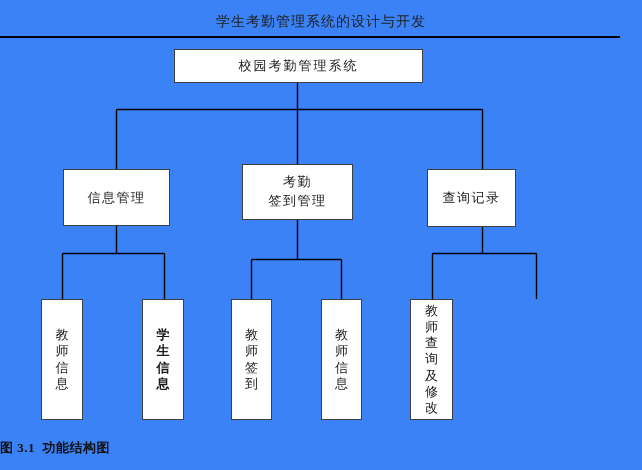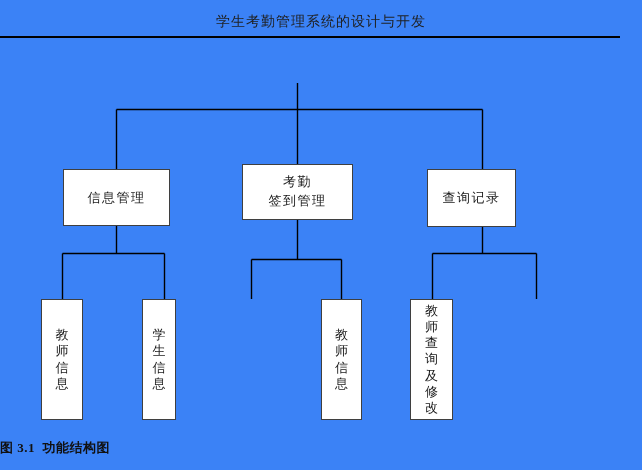--- a/index.html
+++ b/index.html
@@ -66,21 +66,21 @@
     font-size: 13px;
   }
   .vtext {
     width: 1em;
     margin: 0 auto;
     word-break: break-all;
     line-height: 1.25;
     text-align: center;
   }
   .leaf-1 { left: 41px;  width: 42px; }
-  .leaf-2 { left: 142px; width: 34px; }
+  .leaf-2 { left: 142px; width: 42px; font-weight: bold; }
   .leaf-3 { left: 231px; width: 41px; }
   .leaf-4 { left: 321px; width: 41px; }
   .leaf-5 { left: 410px; width: 43px; }
   .leaf-6 { left: 515px; width: 42px; }
   .figure-caption {
     position: absolute;
     top: 439px;
     left: 0;
     width: 642px;
     text-align: left;
@@ -118,38 +118,44 @@
       <path d="M251.5 259.5 V299"></path>
       <path d="M341.5 259.5 V299"></path>
 
       <path d="M482.5 227 V253.5"></path>
       <path d="M432.5 253.5 H536.5"></path>
       <path d="M432.5 253.5 V299"></path>
       <path d="M536.5 253.5 V299"></path>
     </g>
   </svg>
 
+  <div class="node node-root">
+    <span>校园考勤管理系统</span>
+  </div>
 
   <div class="node node-l1 node-info">
     <span>信息管理</span>
   </div>
   <div class="node node-l1 node-attend">
     <span class="multiline">考勤
 签到管理</span>
   </div>
   <div class="node node-l1 node-query">
     <span>查询记录</span>
   </div>
 
   <div class="node node-leaf leaf-1">
     <div class="vtext">教师信息</div>
   </div>
   <div class="node node-leaf leaf-2">
     <div class="vtext">学生信息</div>
   </div>
+  <div class="node node-leaf leaf-3">
+    <div class="vtext">教师签到</div>
+  </div>
   <div class="node node-leaf leaf-4">
     <div class="vtext">教师信息</div>
   </div>
   <div class="node node-leaf leaf-5">
     <div class="vtext">教师查询及修改</div>
   </div>
 
   <div class="figure-caption">图 3.1  功能结构图</div>
 
 </div>

